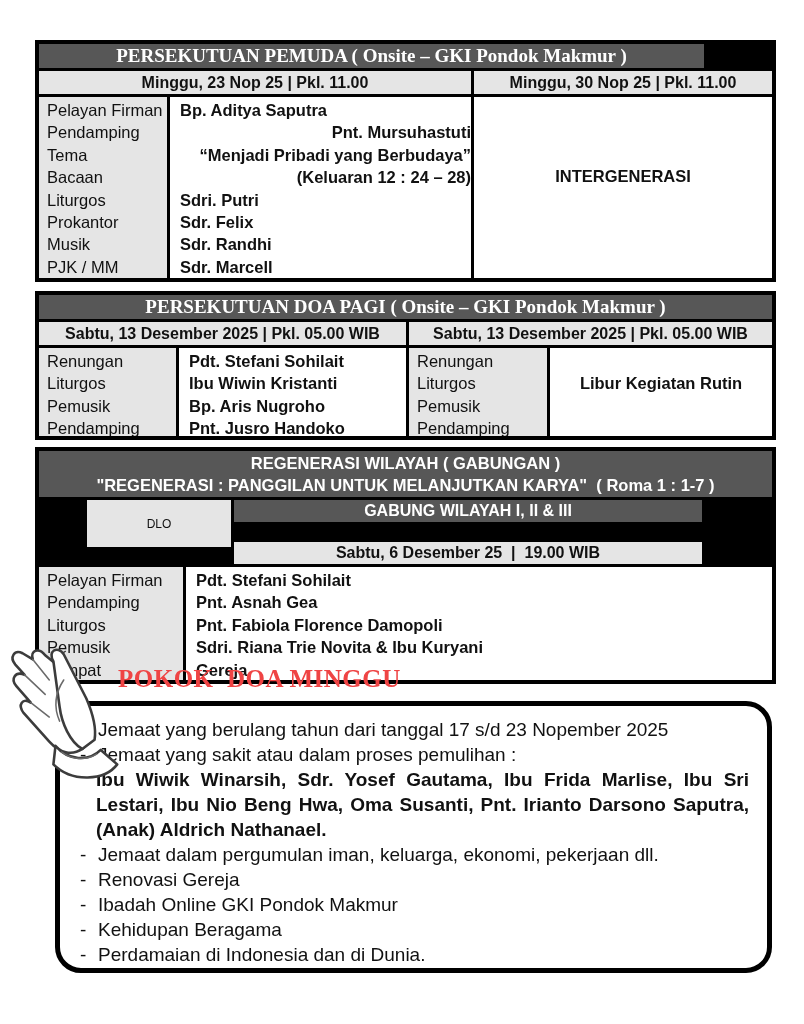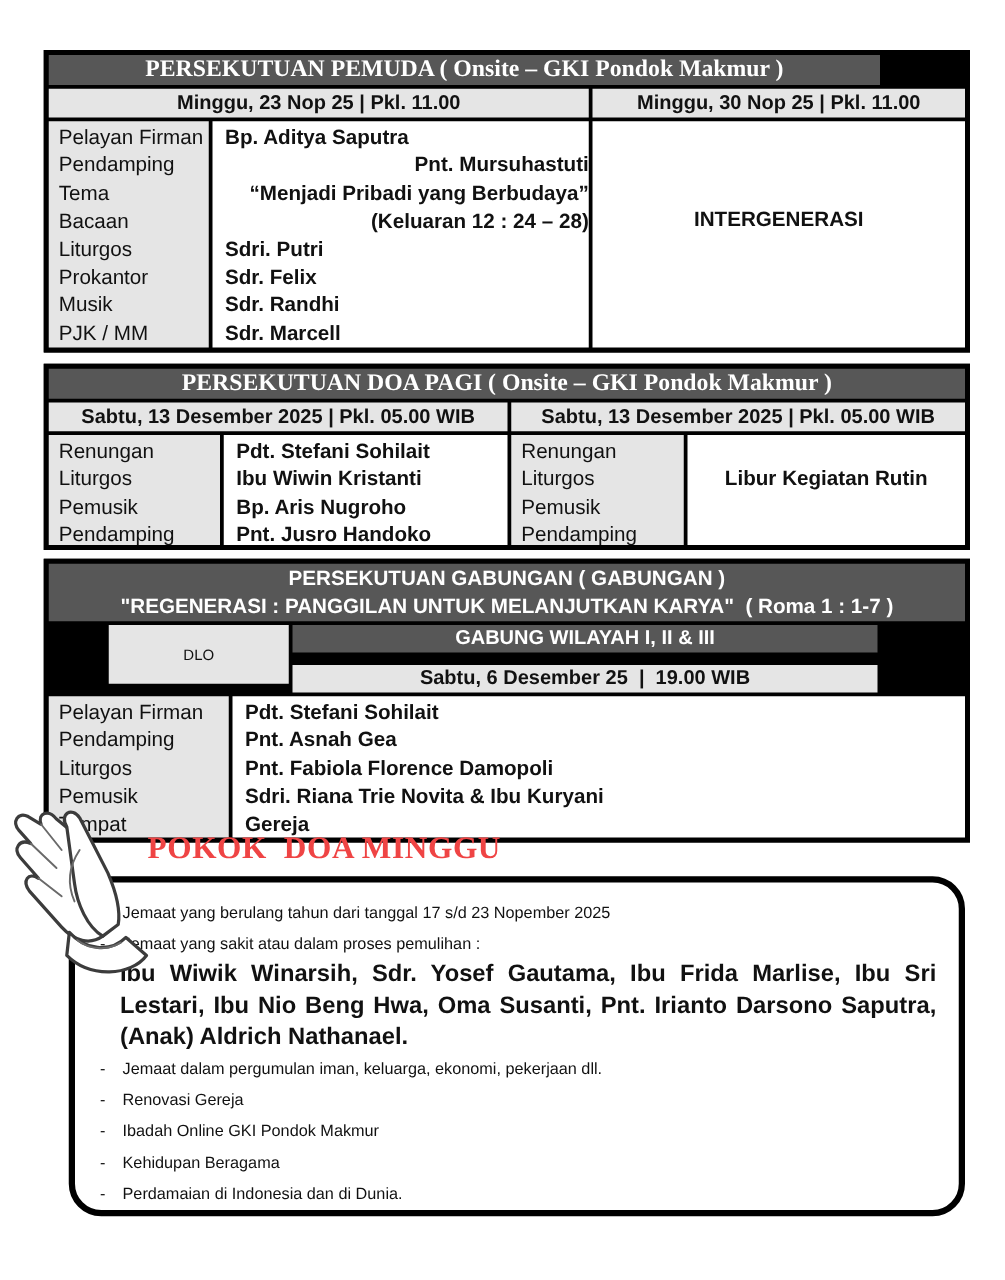--- a/index.html
+++ b/index.html
@@ -37,21 +37,21 @@
   
   .prayer-heading{
     font-family:"Liberation Serif", serif;font-weight:bold;font-size:25px;
     letter-spacing:0.5px;white-space:pre;color:#ef4444;
   }
   .prayer-box{
     position:absolute;left:55px;top:701px;width:717px;height:272px;
     box-sizing:border-box;border:5px solid #000;border-radius:26px;
     background:#fff;padding:11px 18px 0 18px;
   }
-  .pitem{display:flex;font-size:13px;line-height:25px;}
+  .pitem{display:flex;font-size:19px;line-height:25px;}
   .dash{flex:none;width:18px;padding-left:2px;}
   .itext{flex:1;}
   .idetail{
     margin-left:18px;font-weight:bold;text-align:justify;
     font-size:19px;line-height:25px;
   }
   svg{display:block;}
 </style>
 </head>
 <body>
@@ -116,27 +116,27 @@
       <div class="ln lbl">Pemusik</div>
       <div class="ln lbl">Pendamping</div>
     </div>
     <div class="cell notecell" style="width:222px;height:88px;padding-bottom:18px;">Libur Kegiatan Rutin</div>
   </div>
 </div>
 
 <div class="tbl" style="top:447px;">
   <div class="row">
     <div class="cell dark" style="width:733px;height:46px;padding-top:1px;">
-      <div class="hdr-sans" style="line-height:22px;">PERSEKUTUAN GABUNGAN ( GABUNGAN )</div>
+      <div class="hdr-sans" style="line-height:22px;">REGENERASI WILAYAH ( GABUNGAN )</div>
       <div class="hdr-sans" style="line-height:22px;">"REGENERASI : PANGGILAN UNTUK MELANJUTKAN KARYA"  ( Roma 1 : 1-7 )</div>
     </div>
   </div>
   <div class="row">
     <div class="cell gray" style="width:144px;height:47px;display:flex;align-items:center;justify-content:center;font-size:12px;margin-left:48px;">DLO</div>
-    <div style="width:468px;display:flex;flex-direction:column;gap:10px;">
+    <div style="width:468px;display:flex;flex-direction:column;gap:20px;">
       <div class="cell dark hdr-sans" style="height:22px;line-height:22px;font-size:16px;">GABUNG WILAYAH I, II &amp; III</div>
       <div class="cell gray daterow" style="height:22px;line-height:22px;white-space:pre;">Sabtu, 6 Desember 25  |  19.00 WIB</div>
     </div>
   </div>
   <div class="row">
     <div class="cell gray lines" style="width:144px;height:113px;">
       <div class="ln lbl">Pelayan Firman</div>
       <div class="ln lbl">Pendamping</div>
       <div class="ln lbl">Liturgos</div>
       <div class="ln lbl">Pemusik</div>

